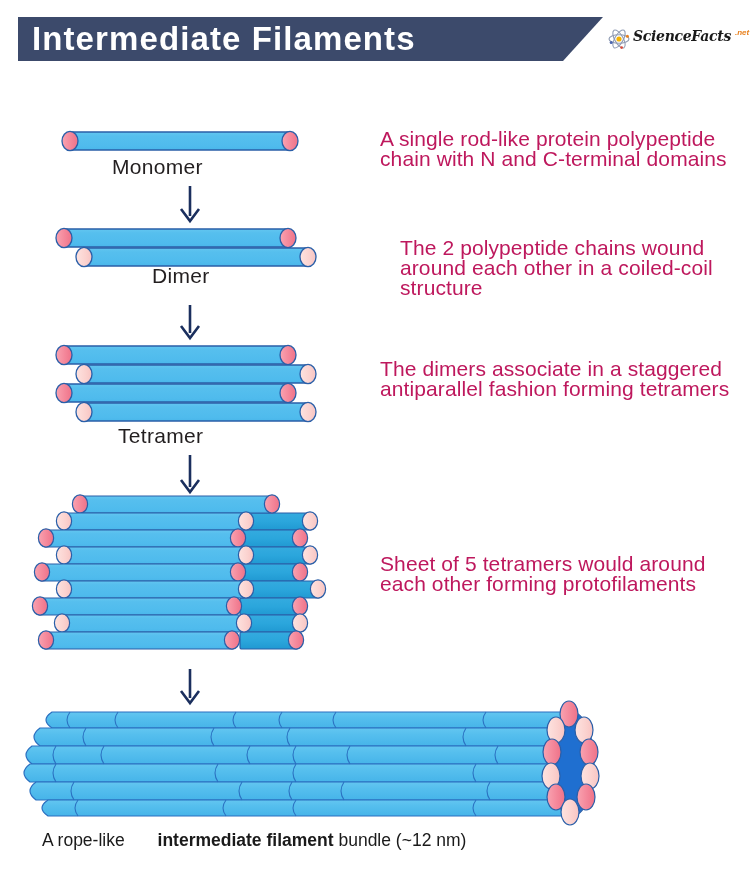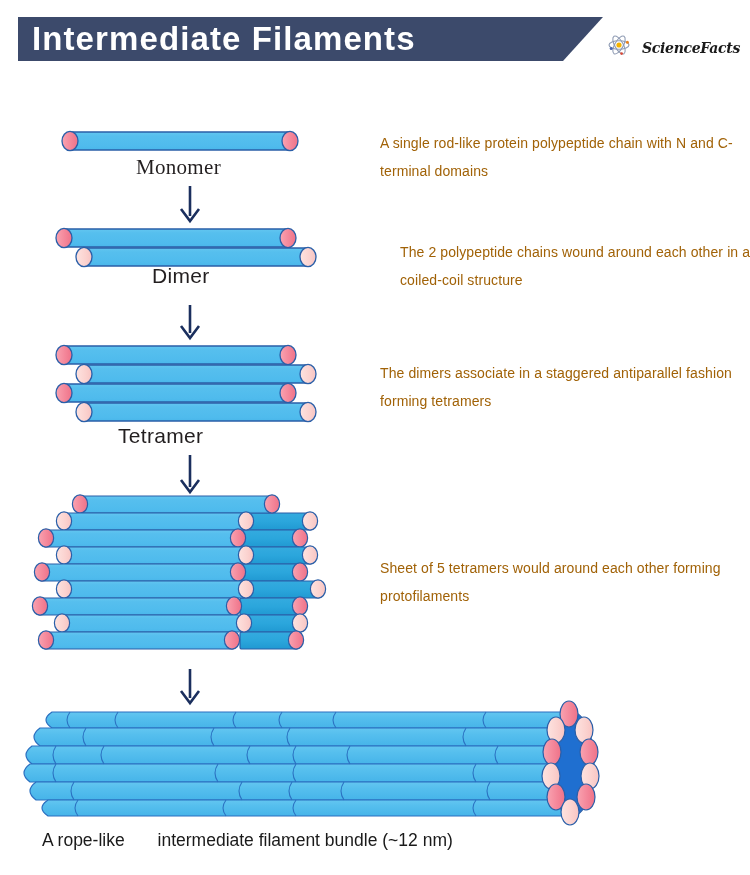--- a/index.html
+++ b/index.html
@@ -54,22 +54,22 @@
     letter-spacing: 0.2px;
     white-space: nowrap;
   }
   .brand-logo {
     position: absolute;
     left: 608px;
     top: 28px;
     width: 136px;
     height: 28px;
     display: flex;
-    align-items: flex-end;
-    gap: 12px;
+    align-items: flex-start;
+    gap: 3px;
   }
   .brand-atom { width: 22px; height: 22px; flex: none; }
   .brand-text {
     font-family: "DejaVu Serif", serif;
     font-size: 14px;
     font-style: italic;
     font-weight: bold;
     color: #1a1a1a;
     letter-spacing: -0.3px;
     white-space: nowrap;
@@ -87,37 +87,37 @@
     position: absolute;
     font-size: 21px;
     color: #231f20;
     white-space: nowrap;
     letter-spacing: 0.3px;
   }
 
   
   .desc {
     position: absolute;
-    font-size: 14px;
-    line-height: 28px;
-    color: #a16207;
+    font-size: 21px;
+    line-height: 20px;
+    color: #be185d;
     letter-spacing: 0.1px;
     width: 360px;
   }
 
   
   .caption {
     position: absolute;
     left: 42px;
     top: 830px;
     font-size: 17.5px;
     color: #1a1a1a;
     white-space: nowrap;
   }
-  .caption b { font-weight: normal; padding-left: 28px; }
+  .caption b { font-weight: bold; padding-left: 28px; }
 
   svg { overflow: visible; }
 </style>
 </head>
 <body>
 
 <div class="stage">
 
   <div class="header-banner">
     <svg width="585" height="44" viewBox="0 0 585 44">
@@ -348,21 +348,21 @@
         <ellipse cx="589" cy="752" rx="9" ry="13" fill="url(#capDark)"></ellipse>
         <ellipse cx="551" cy="776" rx="9" ry="13" fill="url(#capLight)"></ellipse>
         <ellipse cx="590" cy="776" rx="9" ry="13" fill="url(#capLight)"></ellipse>
         <ellipse cx="556" cy="797" rx="9" ry="13" fill="url(#capDark)"></ellipse>
         <ellipse cx="586" cy="797" rx="9" ry="13" fill="url(#capDark)"></ellipse>
         <ellipse cx="570" cy="812" rx="9" ry="13" fill="url(#capLight)"></ellipse>
       </g>
     </g>
   </svg>
 
-  <div class="stage-label" style="left:136px; top:155px;font-family:Liberation Serif, serif;">Monomer</div>
+  <div class="stage-label" style="left:112px; top:155px;">Monomer</div>
   <div class="stage-label" style="left:152px; top:264px;">Dimer</div>
   <div class="stage-label" style="left:118px; top:424px;">Tetramer</div>
 
   <div class="desc" style="left:380px; top:129px;">A single rod-like protein polypeptide chain with N and C-terminal domains</div>
   <div class="desc" style="left:400px; top:238px;">The 2 polypeptide chains wound around each other in a coiled-coil structure</div>
   <div class="desc" style="left:380px; top:359px;">The dimers associate in a staggered antiparallel fashion forming tetramers</div>
   <div class="desc" style="left:380px; top:554px;">Sheet of 5 tetramers would around each other forming protofilaments</div>
 
   <div class="caption">
     <span>A rope-like </span><b>intermediate filament</b><span> bundle (~12 nm)</span>

